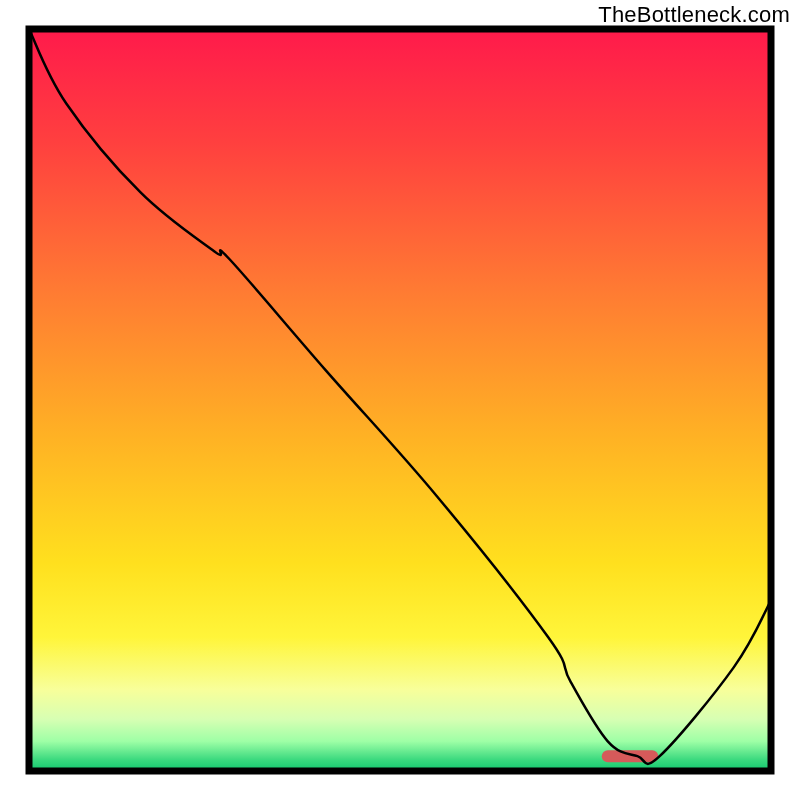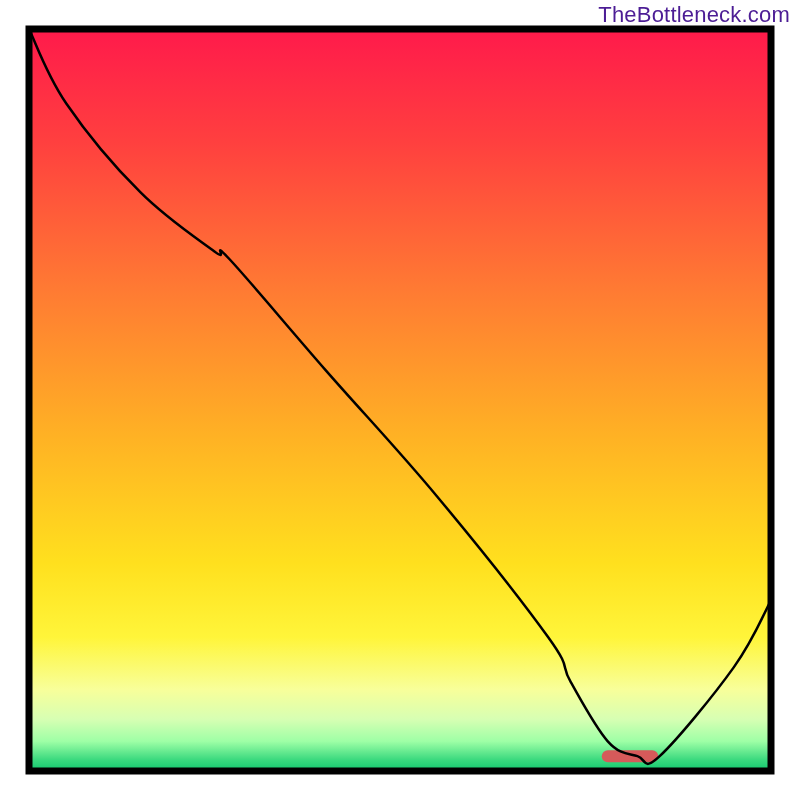--- a/index.html
+++ b/index.html
@@ -15,21 +15,21 @@
     position: relative;
     width: 800px;
     height: 800px;
   }
   .watermark {
     position: absolute;
     top: 2px;
     right: 10px;
     font-size: 22px;
     font-weight: 500;
-    color: #4c1d95;
+    color: #000000;
     letter-spacing: 0.2px;
     font-family: Arial, Helvetica, sans-serif;
   }
   svg.chart {
     position: absolute;
     top: 25px;
     left: 25px;
     width: 750px;
     height: 750px;
     display: block;

